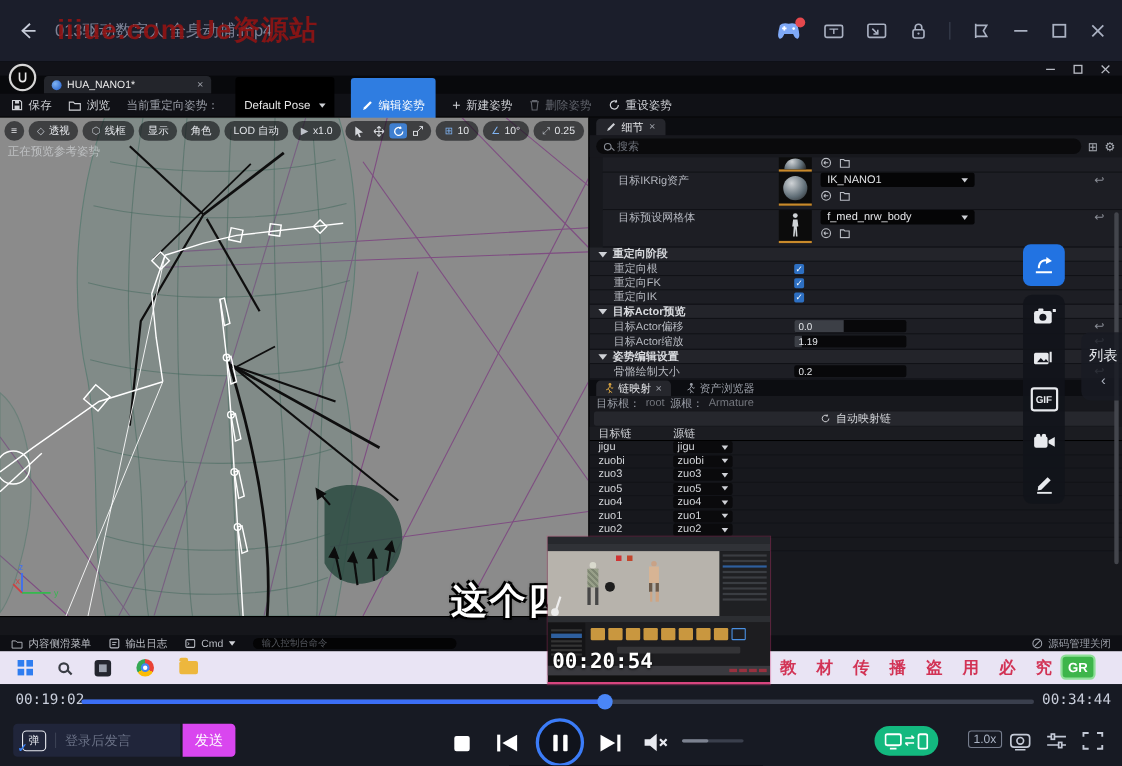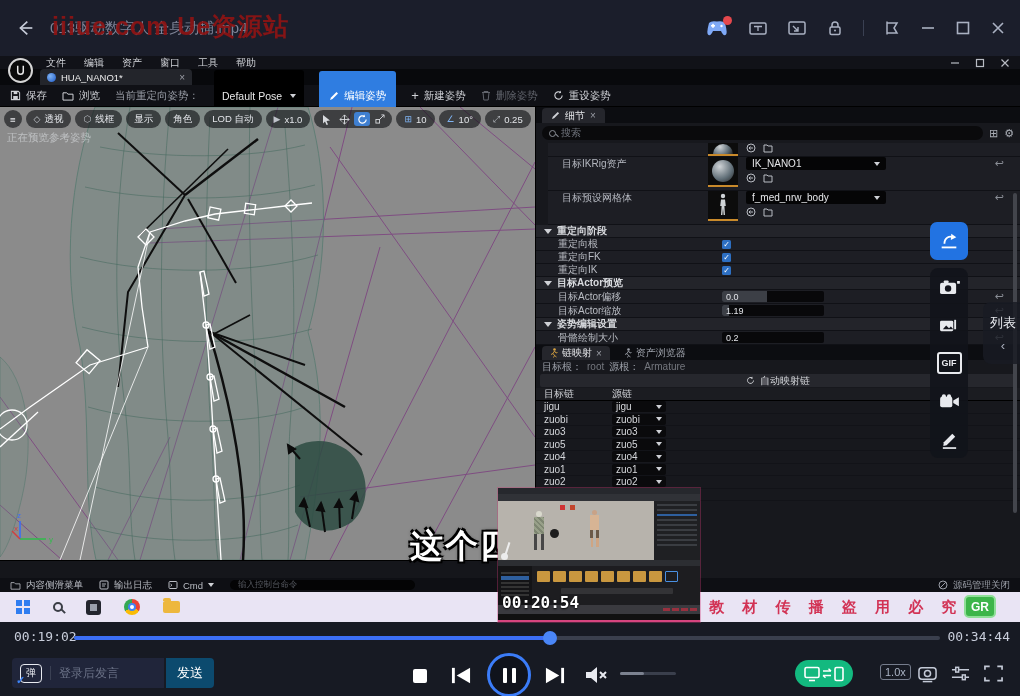--- a/index.html
+++ b/index.html
@@ -138,21 +138,21 @@
   .pip-tree { width:34px; background:#141416; padding-top:4px; }
   .pip-tree i { display:block; height:2px; background:#333; margin:2px 3px; }
   .pip-tree i.sel { background:#2e5f9e; height:4px; }
   .pip-files { flex:1; background:#1d1d20; padding:5px 3px 0 5px; }
   .pip-folders { display:flex; gap:3px; }
   .pip-folders i { width:13px; height:11px; background:#c9973f; border-radius:1px; }
   .pip-folders i.add { background:transparent; border:1px solid #4a90e2; }
   .pip-subbar { margin-top:6px; height:6px; background:rgba(120,120,120,.25); border-radius:1px; width:70%; margin-left:15%; }
   .pip-task { height:9px; background:#3a3a3f; display:flex; align-items:center; gap:2px; padding:0 3px; }
   .pip-task i { width:7px; height:3px; background:#b03040; opacity:.8; }
-  .pip-time { position:absolute; left:4px; bottom:8px; color:#fff; font-size:16px; font-weight:bold; font-family:"DejaVu Sans Mono",monospace; text-shadow:0 1px 2px #000; }
+  .pip-time { position:absolute; left:4px; bottom:8px; color:#fff; font-size:19px; font-weight:bold; font-family:"DejaVu Sans Mono",monospace; text-shadow:0 1px 2px #000; }
   .fig { position:absolute; }
   .fig .head { width:6px; height:6px; border-radius:50%; margin:0 auto; }
   .fig .torso { margin:0 auto; }
   .redmk { position:absolute; width:5px; height:5px; background:#d03333; }
 
   
   .share-btn { position:absolute; left:930px; top:166px; width:38px; height:38px; background:#2273e2; border-radius:7px; display:flex; align-items:center; justify-content:center; color:#fff; z-index:9; cursor:pointer; }
   .tools { position:absolute; left:930px; top:212px; width:38px; background:rgba(17,19,26,.88); border-radius:8px; padding:8px 0; display:flex; flex-direction:column; gap:16px; align-items:center; color:#e8eaee; z-index:9; }
   .tools .t { cursor:pointer; height:22px; display:flex; align-items:center; justify-content:center; }
   .gifbox { border:2px solid #e8eaee; border-radius:3px; font-size:9px; font-weight:bold; padding:1px 3px; }
@@ -165,21 +165,21 @@
   .time { position:absolute; top:7px; color:#c9cedb; font-size:13px; font-family:"DejaVu Sans Mono",monospace; }
   .track { position:absolute; left:74px; top:14px; width:866px; height:4px; background:#3a3f4d; border-radius:2px; cursor:pointer; }
   .track .fill { position:absolute; left:0; top:0; height:4px; background:#3b6ef5; border-radius:2px; }
   .track .knob { position:absolute; top:-5px; width:14px; height:14px; border-radius:50%; background:#4a86f7; transform:translateX(-7px); cursor:grab; }
   .dm { position:absolute; left:12px; top:36px; height:30px; display:flex; align-items:center; }
   .dm-box { width:152px; height:30px; background:#20253a; border-radius:4px 0 0 4px; display:flex; align-items:center; gap:8px; padding:0 8px; }
   .dm-ico { position:relative; width:22px; height:19px; border:1.6px solid #e8eaf0; border-radius:4px; color:#e8eaf0; font-size:10px; display:flex; align-items:center; justify-content:center; }
   .dm-ico b { position:absolute; left:-5px; bottom:-5px; color:#3b82f6; font-size:11px; }
   .dm-div { width:1px; height:14px; background:#3a4053; }
   .dm-ph { color:#6a7186; font-size:12px; cursor:text; }
-  .send { width:48px; height:30px; background:#0c4a6e; border-radius:0 4px 4px 0; color:#fff; font-size:13px; display:flex; align-items:center; justify-content:center; margin-left:2px; cursor:pointer; }
+  .send { width:48px; height:30px; background:#d946ef; border-radius:0 4px 4px 0; color:#fff; font-size:13px; display:flex; align-items:center; justify-content:center; margin-left:2px; cursor:pointer; }
   .cbtn { position:absolute; color:#eef0f5; cursor:pointer; }
   .play-circle { position:absolute; left:487px; top:31px; width:44px; height:44px; border-radius:50%; border:3px solid #3b7cf8; background:#10131c; display:flex; align-items:center; justify-content:center; gap:5px; cursor:pointer; }
   .play-circle i { width:4px; height:15px; background:#fff; border-radius:1px; }
   .vol-track { position:absolute; left:620px; top:50px; width:56px; height:3px; background:#3a3f4c; border-radius:2px; cursor:pointer; }
   .vol-track .vfill { position:absolute; left:0; top:0; height:3px; background:#7c8290; border-radius:2px; }
   .cast { position:absolute; left:795px; top:38px; width:58px; height:27px; border-radius:14px; background:#13b97f; display:flex; align-items:center; justify-content:center; cursor:pointer; }
   .speed { position:absolute; left:880px; top:42px; border:1px solid #767d8d; border-radius:3px; color:#aab3c4; font-size:11px; padding:1px 4px; cursor:pointer; }
 </style>
 </head>
 <body>
@@ -237,28 +237,20 @@
 
   <div class="video">
 
     <div class="ue-logo">
       <svg class="ic" width="13" height="13" viewBox="0 0 14 14">
           <path d="M4 2 V8 a3 3 0 0 0 6 0 V2" stroke="#e8e8e8" stroke-width="1.6" fill="none"></path>
         </svg>
     </div>
 
     <div class="ue-menubar">
-      <div class="ue-menus">
-        <span>文件</span>
-        <span>编辑</span>
-        <span>资产</span>
-        <span>窗口</span>
-        <span>工具</span>
-        <span>帮助</span>
-      </div>
       <div class="ue-win">
         <svg class="ic" width="10" height="10" viewBox="0 0 10 10">
             <path d="M1 5 H9" stroke="currentColor" stroke-width="1.2"></path>
           </svg>
         <svg class="ic" width="10" height="10" viewBox="0 0 10 10">
             <rect x="1.5" y="1.5" width="7" height="7" stroke="currentColor" stroke-width="1.2" fill="none"></rect>
           </svg>
         <svg class="ic" width="10" height="10" viewBox="0 0 10 10">
             <path d="M1.5 1.5 L8.5 8.5 M8.5 1.5 L1.5 8.5" stroke="currentColor" stroke-width="1.2"></path>
           </svg>

